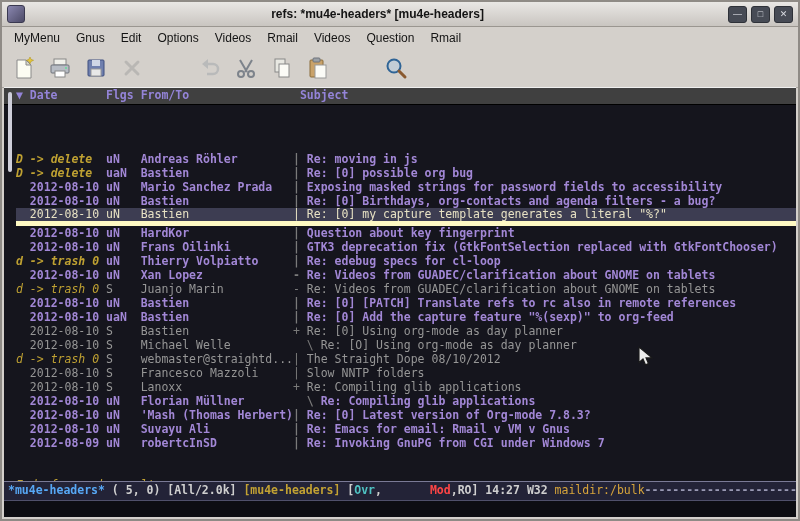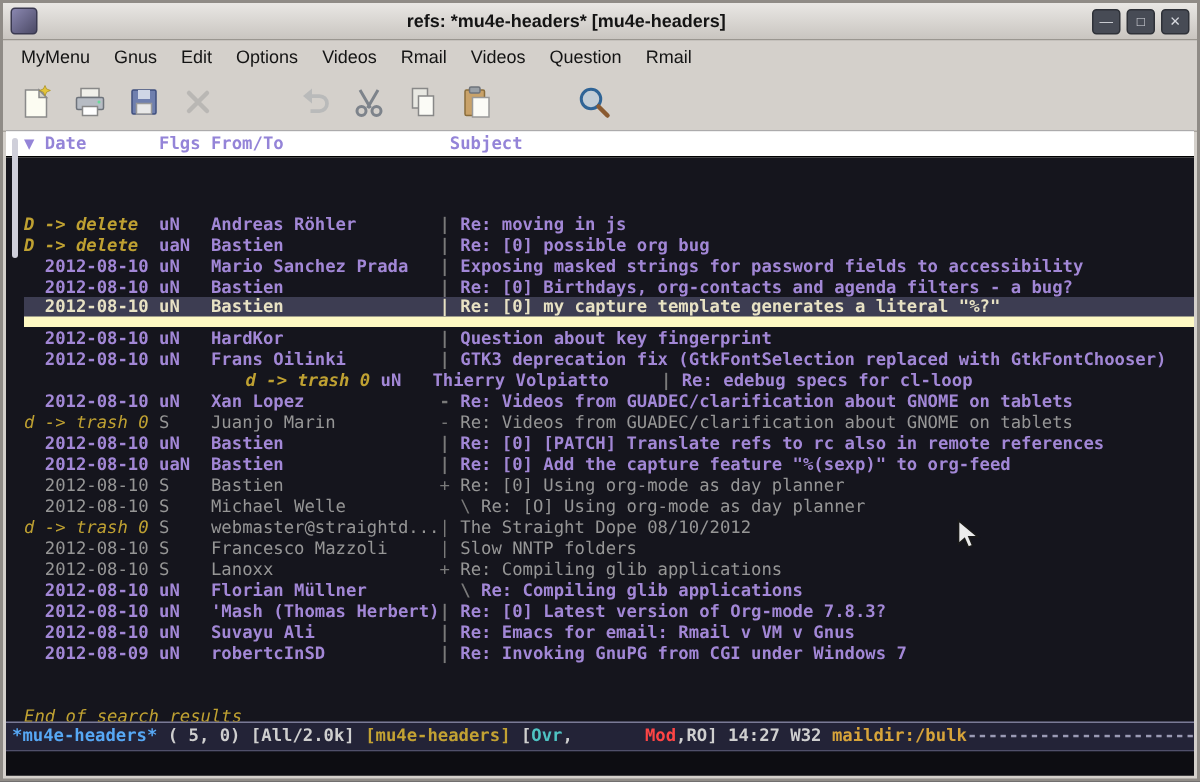--- a/index.html
+++ b/index.html
@@ -33,51 +33,51 @@
   .emacs-area { position:absolute; top:85px; left:2px; right:2px; bottom:2px;
                 display:flex; flex-direction:column; background:#15151d;
                 border-top:1px solid #efefef; }
   .scrollbar { position:absolute; left:0; top:0; bottom:34px; width:10px; z-index:3; }
   .scrollbar .thumb { position:absolute; left:4px; top:4px; width:4px; height:80px;
                       background:#cfcfda; border-radius:2px; }
 
   .mono { font-family:"DejaVu Sans Mono", monospace; font-size:11.5px; white-space:pre; }
 
   .header-line { height:16px; line-height:15px; padding-left:12px;
-                 background:#ffffff; color:#9484d8; font-weight:bold;
+                 background:#404040; color:#9484d8; font-weight:bold;
                  border-bottom:1px solid #000; overflow:hidden; }
   .header-line span { display:inline; }
 
-  .buffer { flex:1; padding-left:12px; padding-top:9px; overflow:hidden; position:relative; }
+  .buffer { flex:1; padding-left:12px; padding-top:19px; overflow:hidden; position:relative; }
   .row { height:14px; line-height:14px; }
   .row .sep { color:#7a7a7a; }
 
   .row.unread { color:#a287d6; font-weight:bold; }
   .row.read   { color:#969696; }
   .row.deleted { color:#a287d6; font-weight:bold; }
   .row.deleted .date, .row.deleted .mark { color:#bfa132; font-style:italic; }
-  .row.trash-unread { color:#a287d6; font-weight:bold;text-align:center; }
+  .row.trash-unread { color:#a287d6; font-weight:bold; }
   .row.trash-unread .date, .row.trash-unread .mark { color:#bfa132; font-style:italic; }
   .row.trash-read { color:#969696; }
   .row.trash-read .date, .row.trash-read .mark { color:#bfa132; font-style:italic; }
-  .row.current { background:#3d3d52; color:#e8e2c4; font-weight:bold;
-                 border-bottom:7px solid #fef9c3; height:13px; line-height:13px; }
+  .row.current { background:#3d3d52; color:#e8e2c4; font-weight:normal;
+                 border-bottom:5px solid #fef9c3; height:13px; line-height:13px; }
   .row.current .sep { color:#e8e2c4; }
 
   .end-marker { color:#bfa132; font-style:italic; height:14px; line-height:14px; }
 
   .mode-line { height:18px; line-height:16px; padding:0 4px; overflow:hidden;
                background:#232337; border-top:1px solid #7a7a96; border-bottom:1px solid #50506a;
                font-weight:bold; }
   .seg-blue   { color:#57a8f5; font-weight:bold; }
   .seg-plain  { color:#cfcfcf; }
   .seg-yellow { color:#c3a233; }
   .seg-cyan   { color:#4fc3c3; }
   .seg-red    { color:#ff4545; font-weight:bold;padding-left:48px; }
-  .seg-orange { color:#d7a43a; font-weight:bold; }
+  .seg-orange { color:#d7a43a; font-weight:normal; }
   .seg-dim    { color:#9a9ab4; }
 
   .echo-area { height:16px; background:#0d0d12; }
 
   .cursor { position:absolute; left:636px; top:344px; z-index:9; }
 </style>
 </head>
 <body>
 
 <div class="window">

